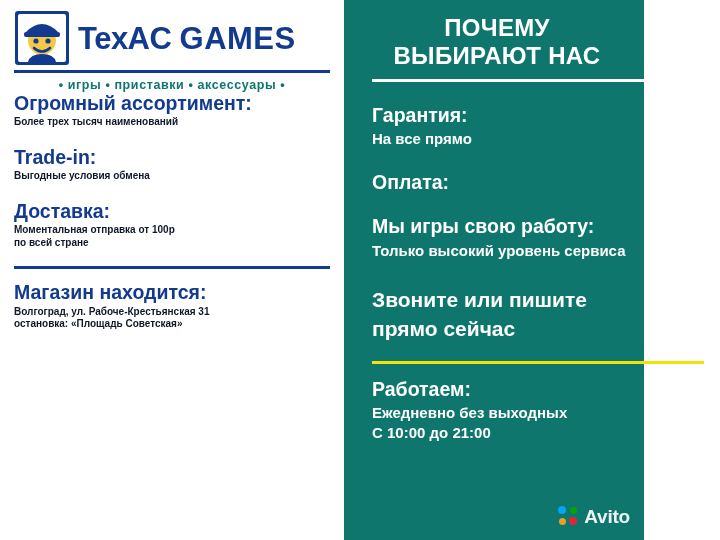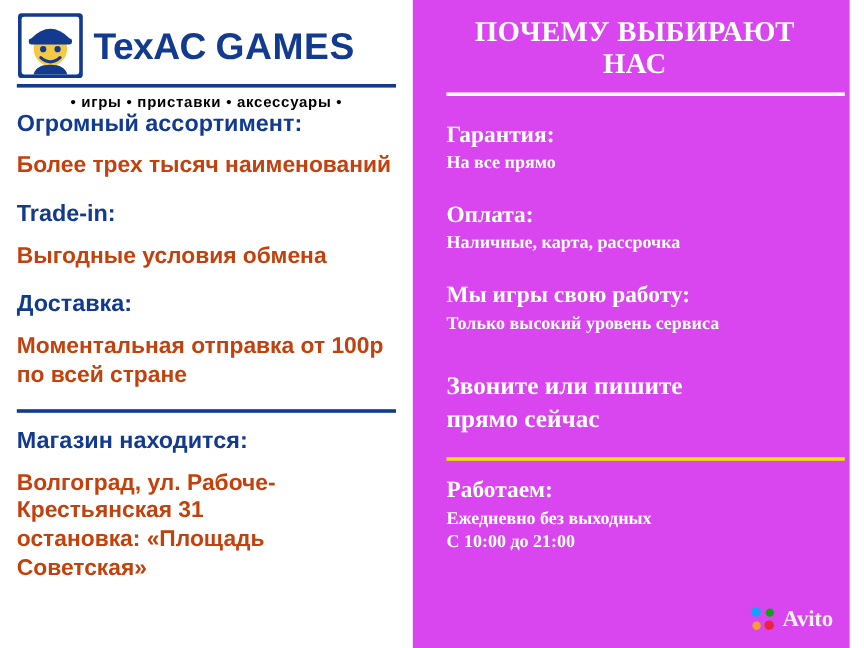--- a/index.html
+++ b/index.html
@@ -59,61 +59,60 @@
     margin-top: 4px;
     height: 3px;
     background: #123a8f;
     width: 316px;
   }
   .logo-sub {
     margin-top: 5px;
     text-align: center;
     font-weight: bold;
     font-size: 12.5px;
-    color: #000000;
+    color: #0f766e;
     letter-spacing: 0.6px;
     width: 316px;
   }
   .left-list {
     margin-top: 16px;
   }
   .item {
     margin-bottom: 17px;
   }
   .item .head {
     font-weight: bold;
     font-size: 19.5px;
     color: #123a8f;
     line-height: 1.15;
   }
   .item .sub {
     font-weight: bold;
-    font-size: 19px;
-    color: #c2410c;
+    font-size: 10px;
+    color: #0f172a;
     line-height: 1.25;
-    margin-top: 12px;
+    margin-top: 2px;
   }
   .divider {
     height: 3px;
     background: #123a8f;
     width: 316px;
     margin: 6px 0 12px 0;
   }
   
   .right {
     position: absolute;
     left: 344px;
     top: 0;
-    width: 364px;
+    width: 300px;
     height: 540px;
-    background: #d946ef;
+    background: #0f766e;
     box-sizing: border-box;
     padding: 14px 18px 0 28px;
     color: #ffffff;
-    font-family: Liberation Serif, serif;
   }
   .right-title {
     font-weight: bold;
     font-size: 24px;
     letter-spacing: 0.3px;
     text-align: center;
     padding-right: 4px;
   }
   .right-rule {
     margin: 9px auto 0 auto;
@@ -252,21 +251,20 @@
 
     <div class="right-list">
 
       <div class="ritem">
         <div class="head">Гарантия:</div>
         <div class="sub">На все прямо</div>
       </div>
 
       <div class="ritem">
         <div class="head">Оплата:</div>
-        <div class="sub">Наличные, карта, рассрочка</div>
       </div>
 
       <div class="ritem">
         <div class="head">Мы игры свою работу:</div>
         <div class="sub">Только высокий уровень сервиса</div>
       </div>
 
       <div class="callout">Звоните или пишите<br>прямо сейчас</div>
 
       <div class="yellow-rule"></div>

